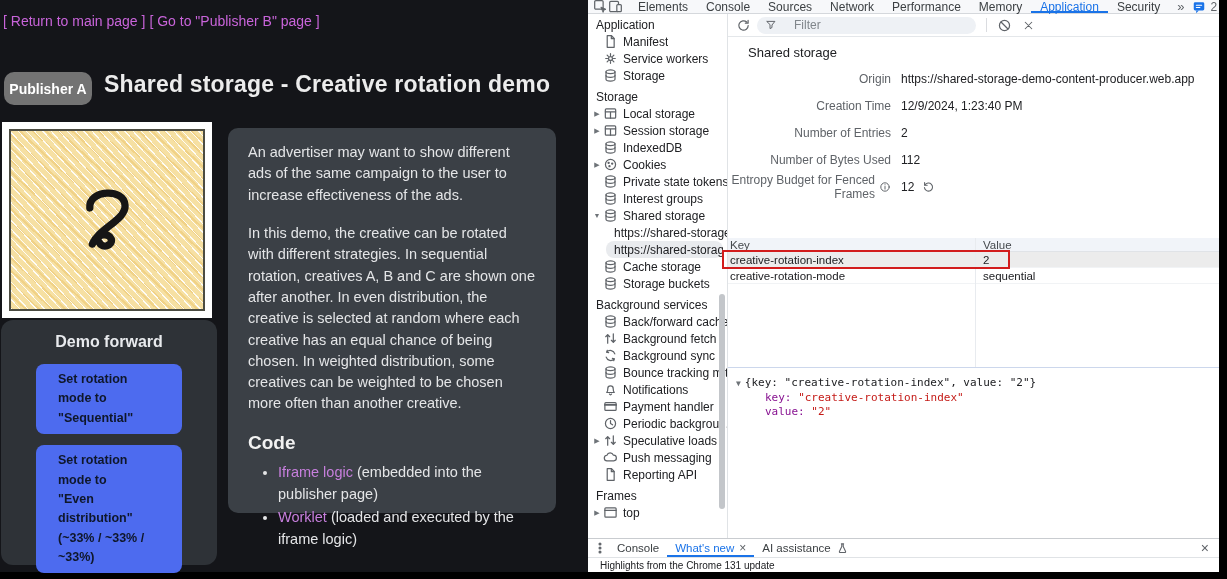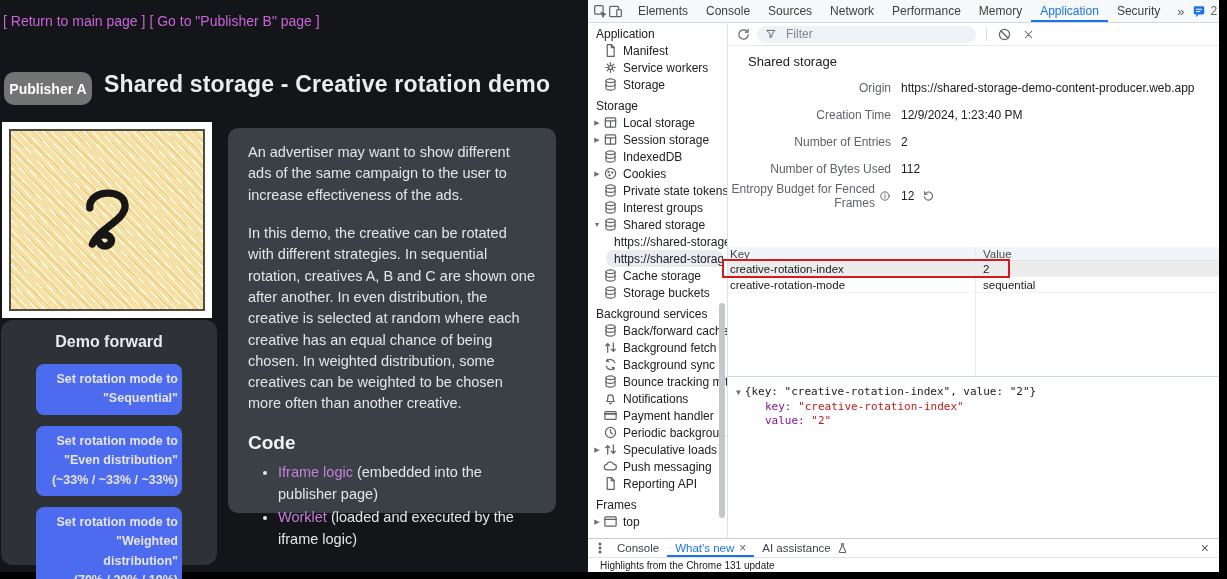--- a/index.html
+++ b/index.html
@@ -20,36 +20,36 @@
   .creative { position:absolute; left:2px; top:122px; width:210px; height:196px; background:#fff; padding:7px; }
   .creative-inner { width:100%; height:100%; border:2px solid #4c4c42; display:flex; align-items:center; justify-content:center;
     background-color:#f6e0a3;
     background-image:
       repeating-linear-gradient(47deg, rgba(255,255,255,.9) 0 1px, rgba(255,255,255,0) 1px 6px),
       repeating-linear-gradient(43deg, rgba(236,198,112,.55) 0 2px, rgba(236,198,112,0) 2px 9px);
   }
   .demo-panel { position:absolute; left:1px; top:320px; width:216px; height:245px; background:#2e3237; border-radius:12px; }
   .demo-title { text-align:center; margin-top:13px; font-size:16px; font-weight:bold; color:#e8eaed; }
   .demo-buttons { display:flex; flex-direction:column; gap:11px; width:146px; margin:13px auto 0; }
-  .demo-btn { background:#4d6bef; color:#e5e5e5; font-weight:bold; font-size:12.5px; border:none; border-radius:8px;
-    padding:6px 4px; text-align:right; white-space:pre-line; line-height:1.55; cursor:pointer; font-family:inherit; }
+  .demo-btn { background:#4d6bef; color:#0f172a; font-weight:bold; font-size:12.5px; border:none; border-radius:8px;
+    padding:6px 22px; text-align:left; white-space:pre-line; line-height:1.55; cursor:pointer; font-family:inherit; }
   .desc-panel { position:absolute; left:228px; top:128px; width:328px; height:385px; background:#3b4046; border-radius:10px;
     padding:14px 20px; color:#e4e5e7; }
   .desc-panel h2 { margin:0 0 8px 0; font-size:19px; color:#f2f2f2; }
   .desc-panel p { margin:0 0 17px 0; font-size:14.5px; line-height:1.47; }
   .desc-panel ul { margin:2px 0 0 0; padding-left:30px; font-size:14.5px; line-height:1.5; }
   .desc-panel li { margin-bottom:2px; }
   .code-link { color:#c77fdd; cursor:pointer; }
 
   
   .devtools { position:absolute; left:588px; top:0; width:631px; height:572px; background:#fff;
     display:flex; flex-direction:column; font-size:12px; color:#202124; }
   .icon { display:inline-flex; align-items:center; justify-content:center; flex:none; }
 
-  .dt-tabbar { height:23px; flex:none; display:flex; align-items:center; background:#f7f8fa;
+  .dt-tabbar { height:14px; flex:none; display:flex; align-items:center; background:#f7f8fa;
     border-bottom:1px solid #d5d8dc; padding-left:5px; }
   .tabbar-btn { width:22px; height:100%; display:flex; align-items:center; justify-content:center; cursor:pointer; }
   .tabbar-sep { width:1px; height:15px; background:#d5d8dc; margin:0 3px; }
   .dt-tab { padding:0 9px; height:100%; display:flex; align-items:center; color:#3c4043; cursor:pointer; white-space:nowrap; }
   .dt-tab.active { color:#1a73e8; box-shadow:inset 0 -2px 0 #1a73e8; }
   .dt-more { padding:0 8px; color:#5f6368; cursor:pointer; font-size:13px; }
   .tabbar-right { margin-left:auto; display:flex; align-items:center; gap:9px; padding-right:10px; }
   .issues { display:flex; align-items:center; gap:4px; cursor:pointer; color:#5f6368; }
 
   .dt-body { flex:1; display:flex; min-height:0; position:relative; }
@@ -60,21 +60,21 @@
   .dt-item .expander { width:10px; font-size:7px; color:#6e7378; text-align:center; flex:none; }
   .dt-item .icon { width:15px; height:15px; margin:0 5px 0 1px; }
   .dt-item .label { overflow:hidden; text-overflow:clip; }
   .dt-item.child { padding-left:26px; }
   .dt-item.child.selected { background:#e9ebee; border-radius:8px; margin:0 4px 0 18px; padding-left:8px; }
   .sidebar-thumb { position:absolute; right:2px; top:280px; width:6px; height:215px; border-radius:3px; background:#c3c6ca; }
 
   .dt-main { flex:1; min-width:0; display:flex; flex-direction:column; background:#fff; }
   .dt-toolbar { height:23px; flex:none; border-bottom:1px solid #e4e7ea; display:flex; align-items:center; padding:0 6px; }
   .refresh-btn { width:18px; height:18px; cursor:pointer; margin-right:5px; }
-  .filter-pill { width:219px; height:17px; background:#eef1f5; border-radius:9px; display:flex; align-items:center; padding:0 8px; gap:7px; }
+  .filter-pill { width:219px; height:17px; background:#eef1f5; border-radius:9px; display:flex; align-items:center; padding:0 8px; gap:15px; }
   .filter-pill input { border:none; outline:none; background:transparent; font-size:12px; color:#3c4043; width:100%; font-family:inherit; }
   .filter-pill input::placeholder { color:#80868b; }
   .toolbar-sep { width:1px; height:14px; background:#dadce0; margin:0 8px 0 10px; }
   .toolbar-icon { width:18px; height:18px; cursor:pointer; margin-right:6px; }
 
   .dt-content { flex:1; position:relative; overflow:visible; }
   .panel-title { position:absolute; top:8px; left:20px; font-size:13px; color:#202124; }
   .meta { position:absolute; top:28px; left:0; right:0; }
   .meta-row { height:27px; display:flex; align-items:center;text-align:right; }
   .meta-label { width:163px; flex:none; color:#5f6368; display:flex; justify-content:flex-end; align-items:center; gap:4px; }

